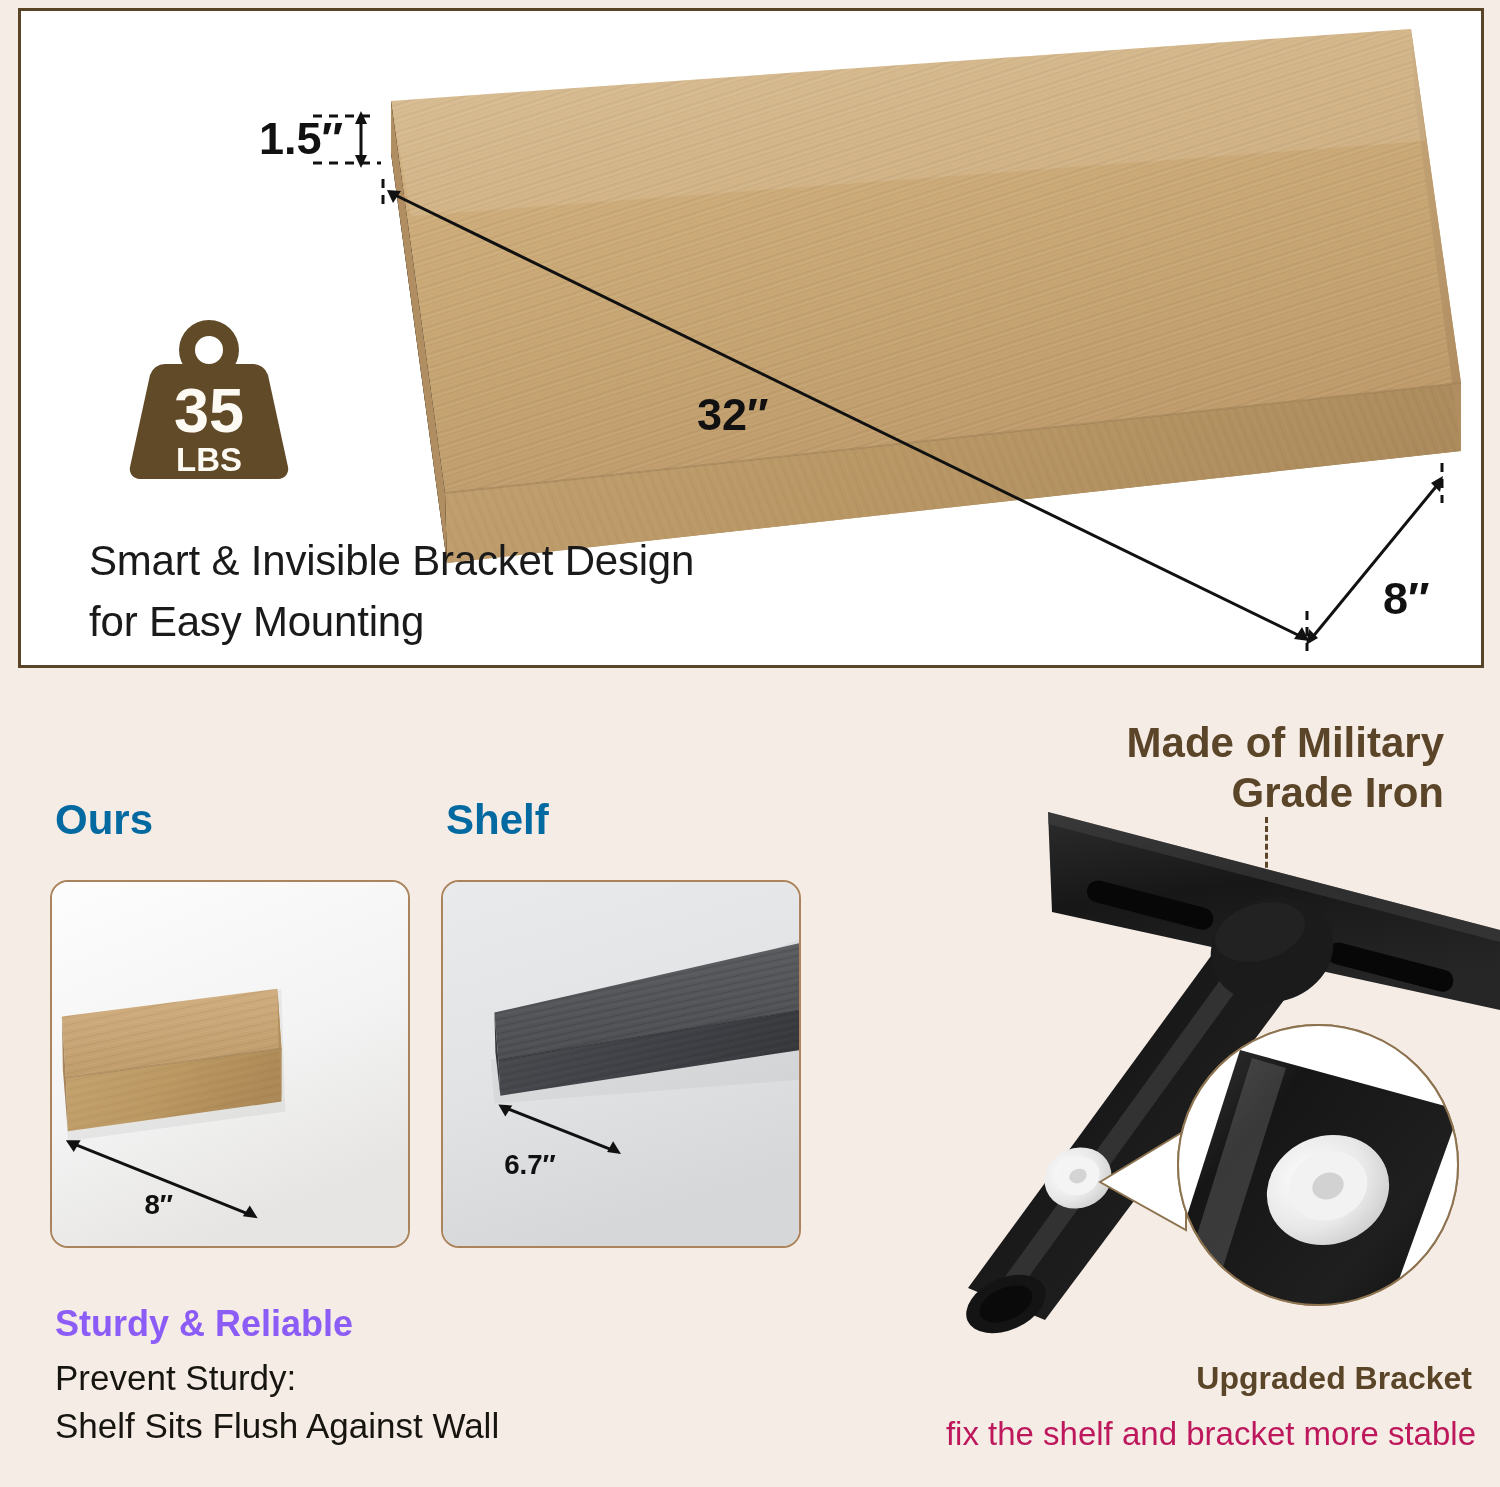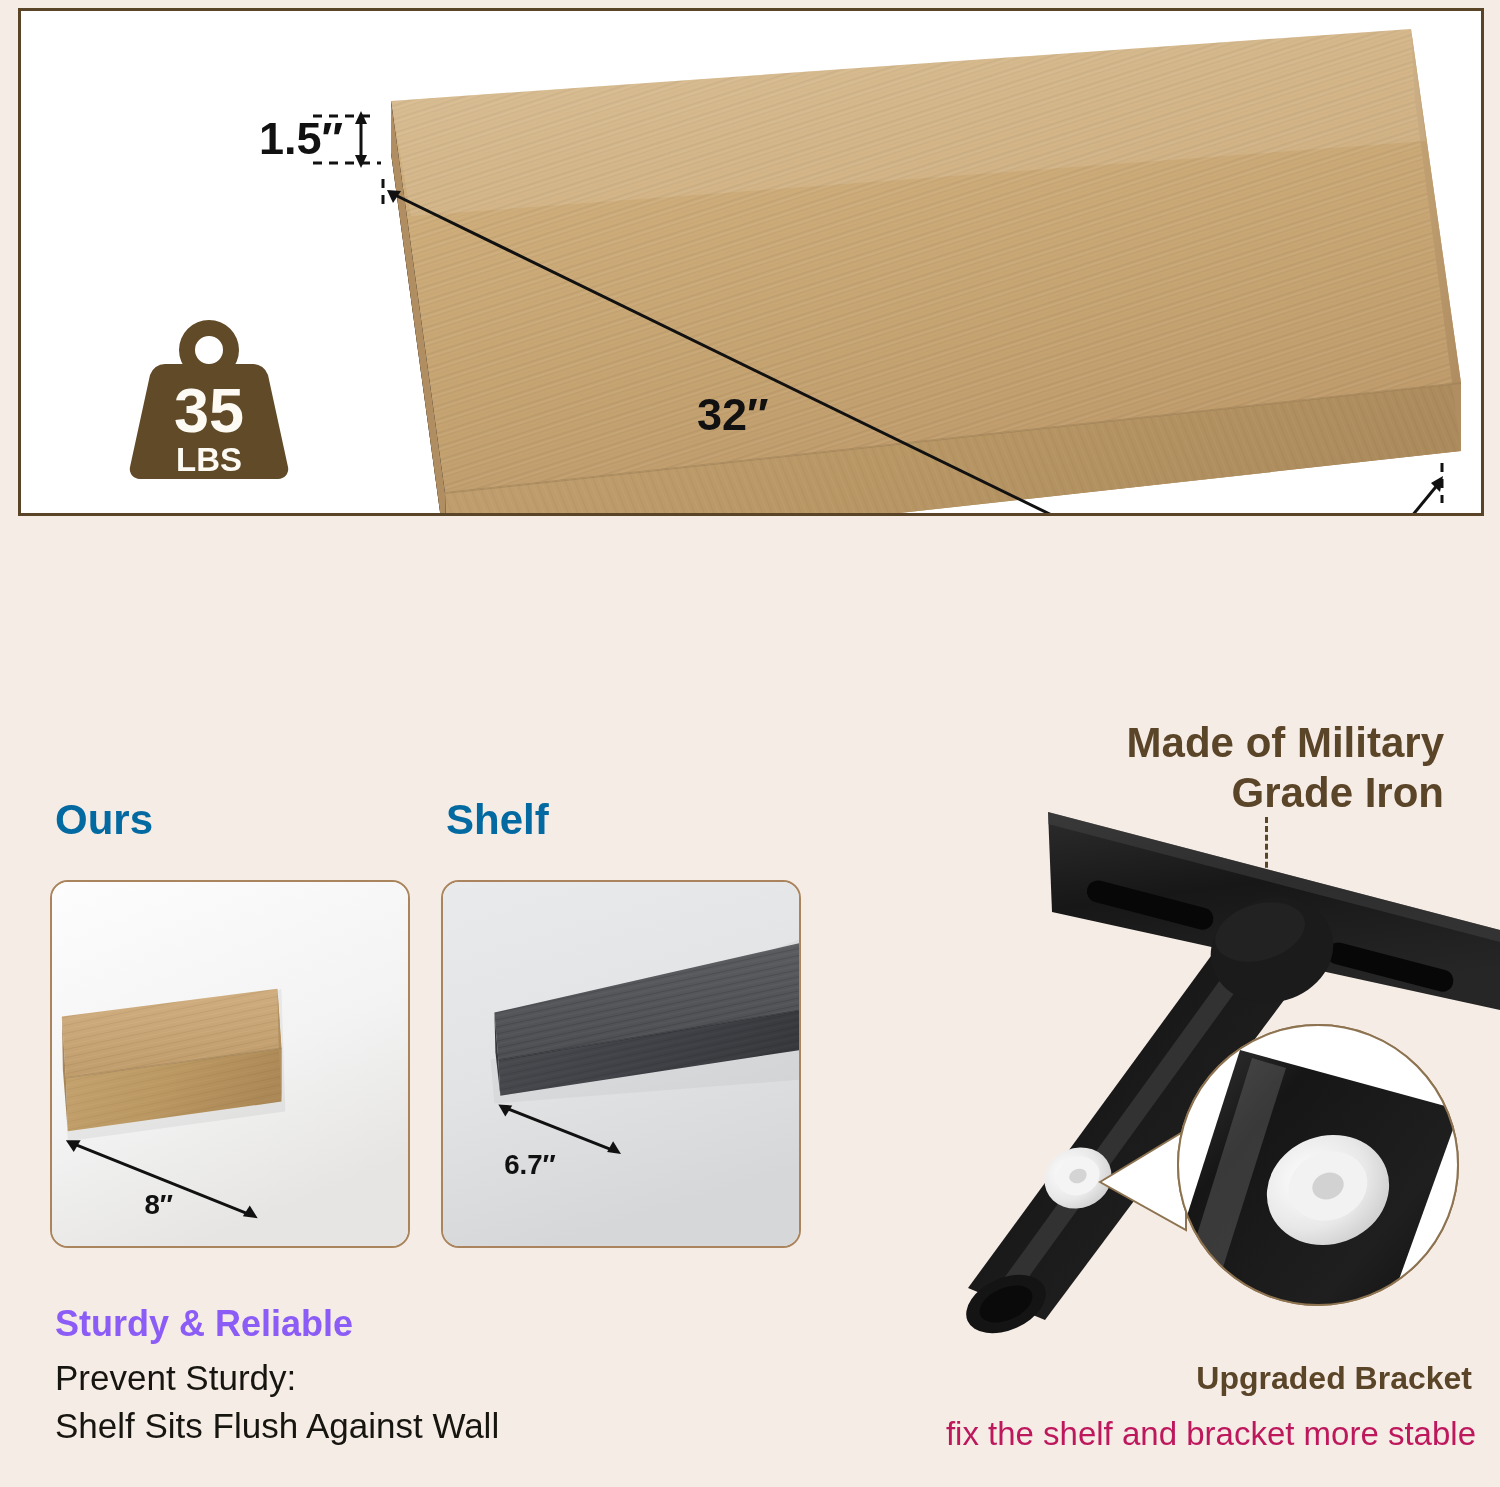--- a/index.html
+++ b/index.html
@@ -12,21 +12,21 @@
     overflow: hidden;
     position: relative;
   }
 
   
   #top-panel {
     position: absolute;
     left: 18px;
     top: 8px;
     width: 1466px;
-    height: 508px;
+    height: 660px;
     background: #ffffff;
     border: 3px solid #5a4428;
     overflow: hidden;
   }
 
   
   #hero-shelf {
     position: absolute;
     left: 330px;
     top: -10px;
@@ -248,20 +248,24 @@
 
     <path d="M80 4 a30 30 0 0 1 0 60 a30 30 0 0 1 0 -60 z
              M80 20 a14 14 0 0 0 0 28 a14 14 0 0 0 0 -28 z" fill="#604a28" fill-rule="evenodd"></path>
 
     <path d="M36 48 h88 a16 16 0 0 1 15 11 l20 92 a10 10 0 0 1 -10 12 H11
              a10 10 0 0 1 -10 -12 l20 -92 a16 16 0 0 1 15 -11 z" fill="#604a28"></path>
     <text x="80" y="116" font-family="'Liberation Sans',sans-serif" font-size="63" font-weight="bold" fill="#fdfaf3" text-anchor="middle">35</text>
     <text x="80" y="155" font-family="'Liberation Sans',sans-serif" font-size="33" font-weight="bold" fill="#fdfaf3" text-anchor="middle">LBS</text>
   </svg>
 
+  <div id="hero-headline">
+    <div>Smart &amp; Invisible Bracket Design</div>
+    <div>for Easy Mounting</div>
+  </div>
 </div>
 
 <div id="bottom-section"></div>
 
 <div class="compare-heading" id="heading-ours">Ours</div>
 <div class="compare-heading" id="heading-others">Shelf</div>
 
 <div class="compare-card" id="card-ours">
   <svg viewBox="0 0 360 368" style="width:100%;height:100%;display:block;">
     <defs>

